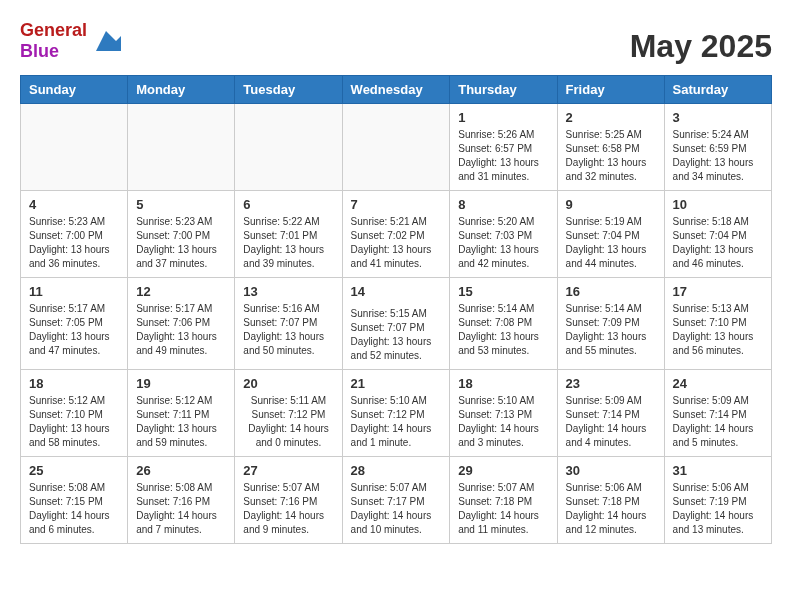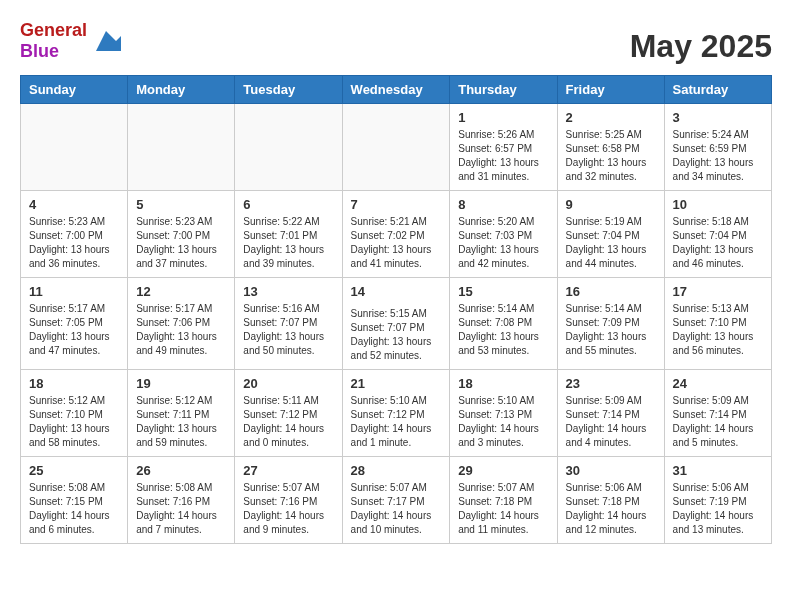--- a/index.html
+++ b/index.html
@@ -238,21 +238,21 @@
 Daylight: 13 hours and 58 minutes.</div>
         </td>
         <td>
           <div class="day-number">19</div>
           <div class="day-info" style="white-space: pre-line;">Sunrise: 5:12 AM
 Sunset: 7:11 PM
 Daylight: 13 hours and 59 minutes.</div>
         </td>
         <td>
           <div class="day-number">20</div>
-          <div class="day-info" style="white-space: pre-line;">Sunrise: 5:11 AM
+          <div class="day-info" style="white-space: pre-line; text-align: center;">Sunrise: 5:11 AM
 Sunset: 7:12 PM
 Daylight: 14 hours and 0 minutes.</div>
         </td>
         <td>
           <div class="day-number">21</div>
           <div class="day-info" style="white-space: pre-line;">Sunrise: 5:10 AM
 Sunset: 7:12 PM
 Daylight: 14 hours and 1 minute.</div>
         </td>
         <td>

